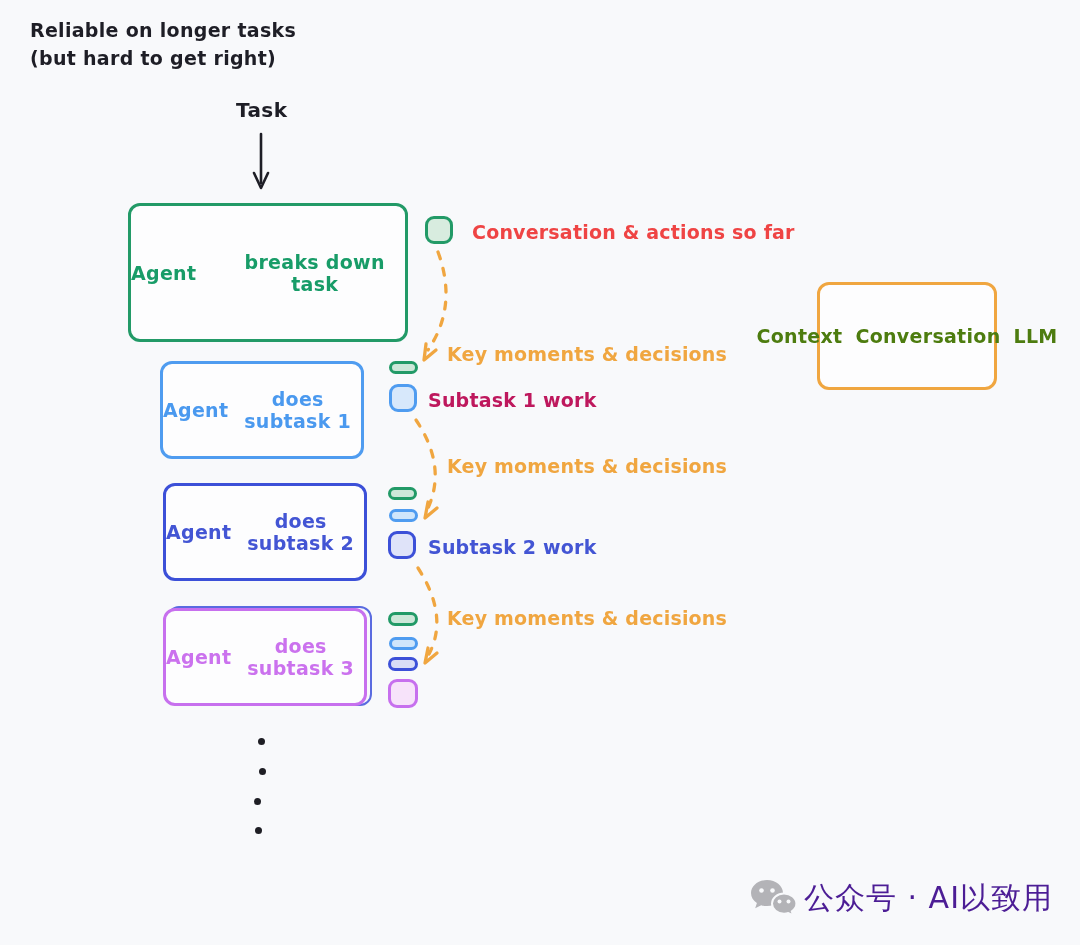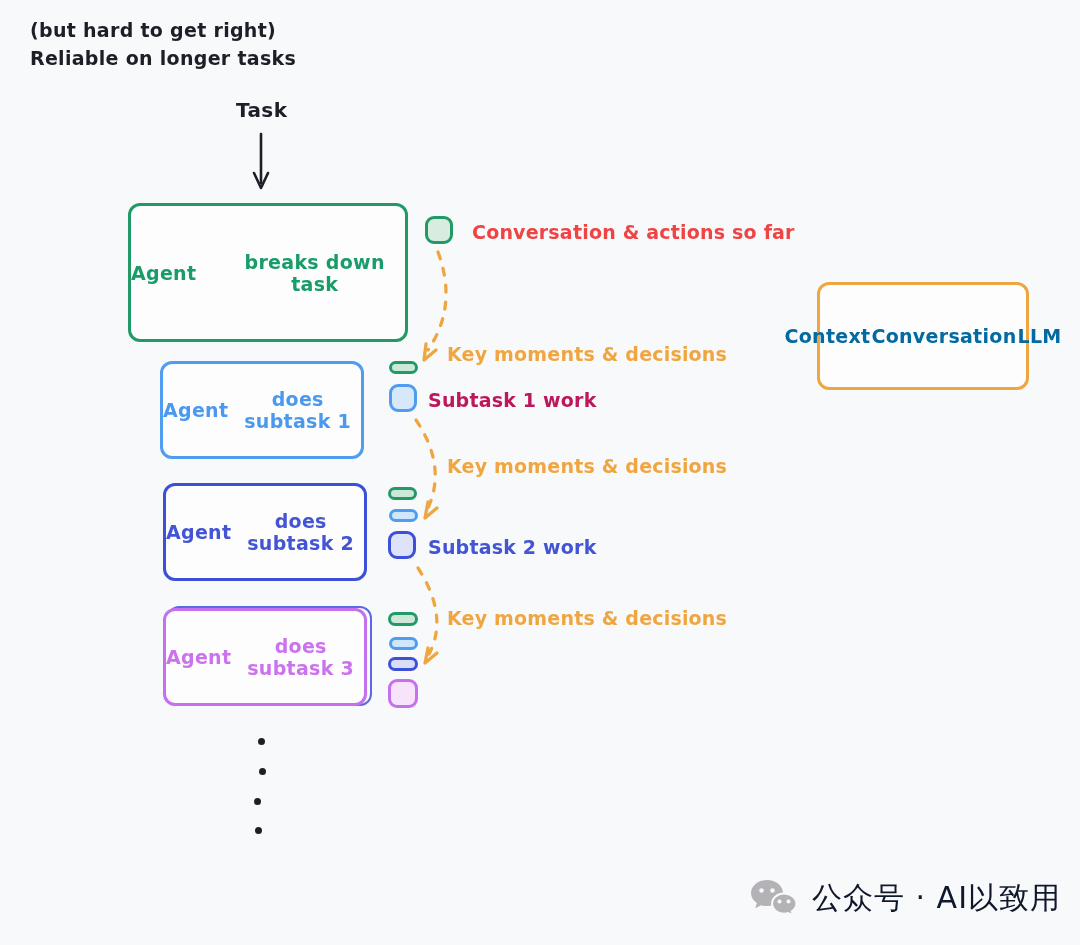--- a/index.html
+++ b/index.html
@@ -70,24 +70,24 @@
   .sub3-echo {
     left: 167px; top: 606px;
     width: 205px; height: 100px;
     border: 2.5px solid #5a6be0;
     border-radius: 12px;
     box-sizing: border-box;
     z-index: 1;
   }
   .context-box {
     left: 817px; top: 282px;
-    width: 212px; height: 108px;
+    width: 180px; height: 108px;
     border: 3.5px solid #f0a640;
-    color: #0369a1;
-    gap: 1px;
+    color: #4d7c0f;
+    gap: 13px;
     font-size: 19px;
     line-height: 27px;
   }
 
   
   .icon-square {
     width: 28px; height: 28px;
     border-radius: 9px;
     box-sizing: border-box;
   }
@@ -109,22 +109,22 @@
     width: 7px; height: 7px;
     border-radius: 50%;
     background: #1e1e24;
   }
 
   
   .watermark {
     left: 750px; top: 878px;
     display: flex;
     align-items: center;
-    gap: 14px;
-    color: #0f172a;
+    gap: 6px;
+    color: #4c1d95;
     font-size: 30px;
     font-weight: 400;
     letter-spacing: 1px;
   }
 </style>
 </head>
 <body>
 
 <div class="canvas">
 
@@ -143,22 +143,22 @@
       <path d="M416,420 Q447,466 428,508" stroke-dasharray="7 10"></path>
       <path d="M437,508 L425,518 L428,502"></path>
     </g>
     <g stroke="#f0a640" stroke-width="3.3" fill="none" stroke-linecap="round" stroke-linejoin="round">
       <path d="M418,568 Q449,616 429,654" stroke-dasharray="7 10"></path>
       <path d="M437,653 L425,663 L428,648"></path>
     </g>
   </svg>
 
   <div class="abs title">
+    <div>Reliable on longer tasks</div>
     <div>(but hard to get right)</div>
-    <div>Reliable on longer tasks</div>
   </div>
 
   <div class="abs task-label">Task</div>
 
   <div class="abs box agent-box">
     <div>Agent</div>
     <div>breaks down task</div>
   </div>
 
   <div class="abs icon-square ic-green" style="left:425px; top:216px;"></div>

